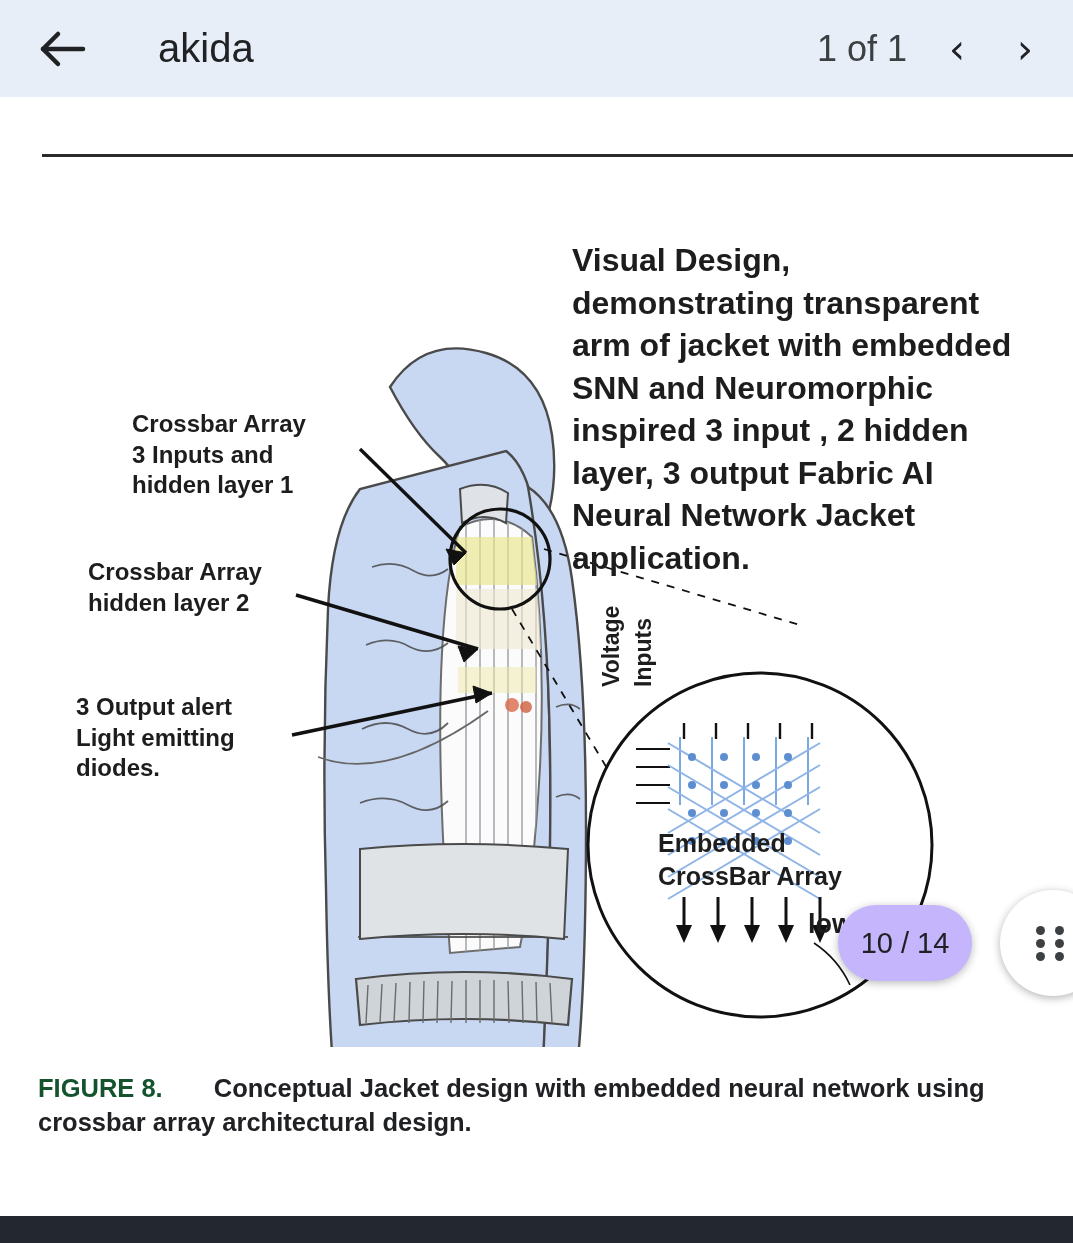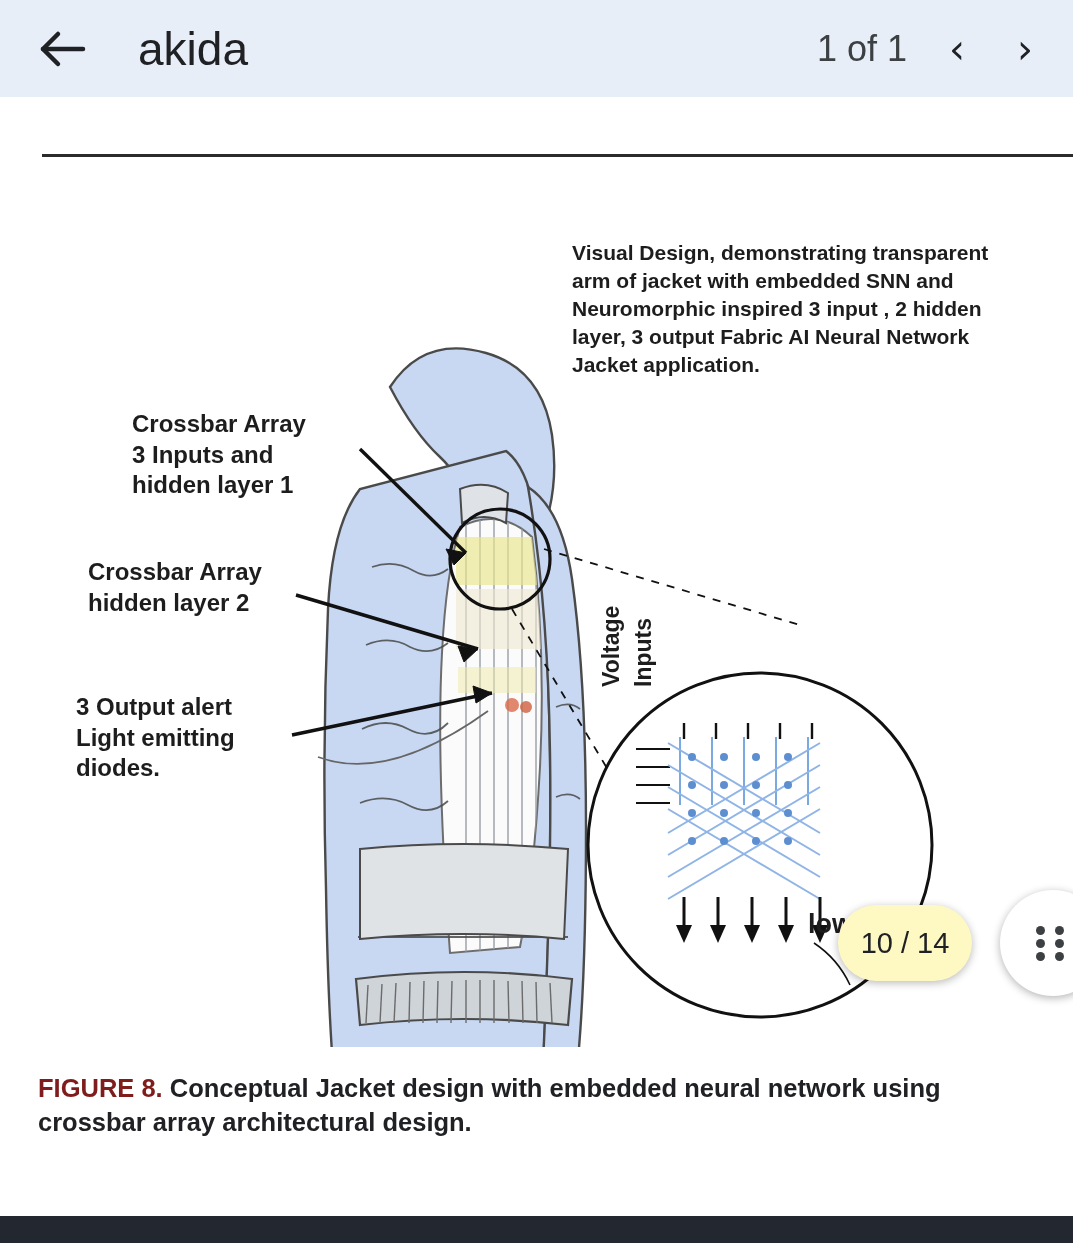--- a/index.html
+++ b/index.html
@@ -21,23 +21,23 @@
     align-items: center;
     padding: 0 28px 0 34px;
   }
   .back-arrow {
     width: 58px; height: 58px;
     display: flex; align-items: center; justify-content: center;
     color: #202124;
     flex: 0 0 auto;
   }
   .find-term {
-    font-size: 46px;
+    font-size: 40px;
     color: #202124;
-    margin-left: 46px;
+    margin-left: 66px;
     flex: 1 1 auto;
     white-space: nowrap;
     overflow: hidden;
   }
   .find-count {
     font-size: 36px;
     color: #3c4043;
     margin-right: 42px;
     white-space: nowrap;
   }
@@ -77,40 +77,40 @@
   
   .caption {
     position: absolute;
     left: 38px; top: 975px;
     width: 1000px;
     font-size: 25.5px;
     line-height: 1.32;
     color: #202124;
     font-weight: bold;
   }
-  .caption .fig-label { color: #7f1d1d; }
-  .caption .fig-text { color: #202124; font-weight: bold; }
+  .caption .fig-label { color: #14532d; }
+  .caption .fig-text { color: #202124; font-weight: bold; margin-left: 44px; }
 
   
   .anno {
     position: absolute;
     font-size: 24px;
     line-height: 1.28;
     color: #1d1d1d;
     font-weight: 600;
     white-space: pre-line;
   }
   .anno-a { left: 72px;  top: 172px; width: 270px; }
   .anno-b { left: 28px;  top: 320px; width: 270px; }
   .anno-c { left: 16px;  top: 455px; width: 250px; }
   .anno-desc {
     position: absolute;
     left: 512px; top: 2px;
     width: 445px;
-    font-size: 21px;
+    font-size: 32px;
     line-height: 1.33;
     color: #1d1d1d;
     font-weight: 600;
   }
   .anno-embedded {
     position: absolute;
     left: 598px; top: 590px;
     width: 260px;
     font-size: 25px;
     line-height: 1.3;
@@ -144,21 +144,21 @@
     font-size: 27px;
     color: #1d1d1d;
     font-weight: 700;
   }
 
   
   .page-indicator {
     position: absolute;
     left: 838px; top: 808px;
     width: 134px; height: 76px;
-    background: #fef9c3;
+    background: #c4b5fd;
     border-radius: 38px;
     box-shadow: 0 2px 8px rgba(0,0,0,0.28);
     display: flex;
     align-items: center;
     justify-content: center;
     font-size: 29px;
     color: #202124;
   }
   .fab-more {
     position: absolute;
@@ -372,20 +372,22 @@
 hidden layer 1</div>
     <div class="anno anno-b">Crossbar Array
 hidden layer 2</div>
     <div class="anno anno-c">3 Output alert
 Light emitting
 diodes.</div>
 
     <div class="anno-voltage">Voltage</div>
     <div class="anno-voltage2">Inputs</div>
     <div class="anno-low">low</div>
+    <div class="anno-embedded">Embedded
+CrossBar Array</div>
   </div>
 
   <div class="caption">
     <span class="fig-label">FIGURE 8.</span>
     <span class="fig-text">Conceptual Jacket design with embedded neural network using crossbar array architectural design.</span>
   </div>
 
   <div class="page-indicator">10 / 14</div>
 
   <div class="fab-more">

